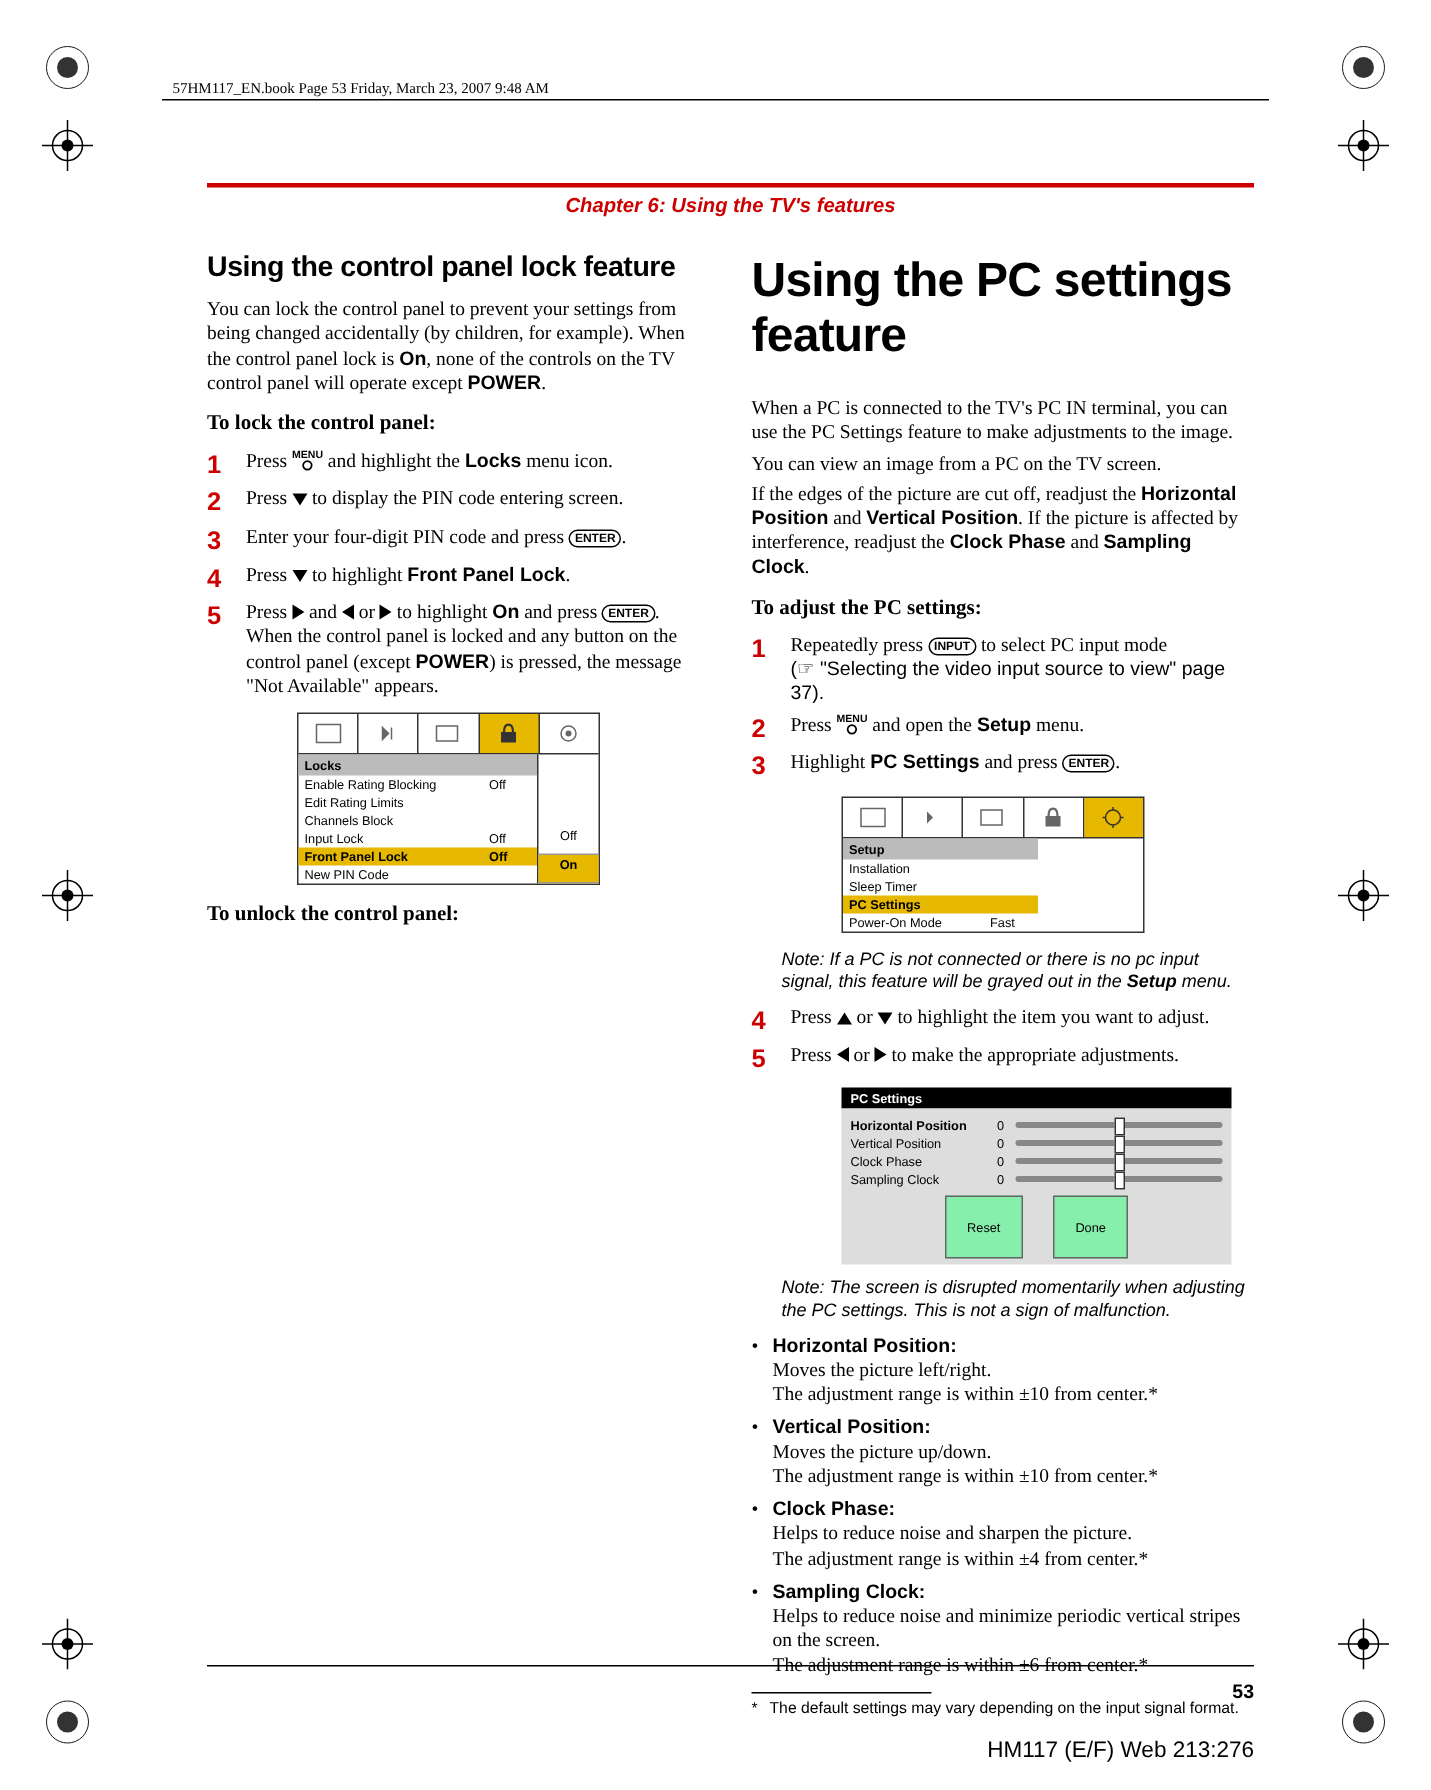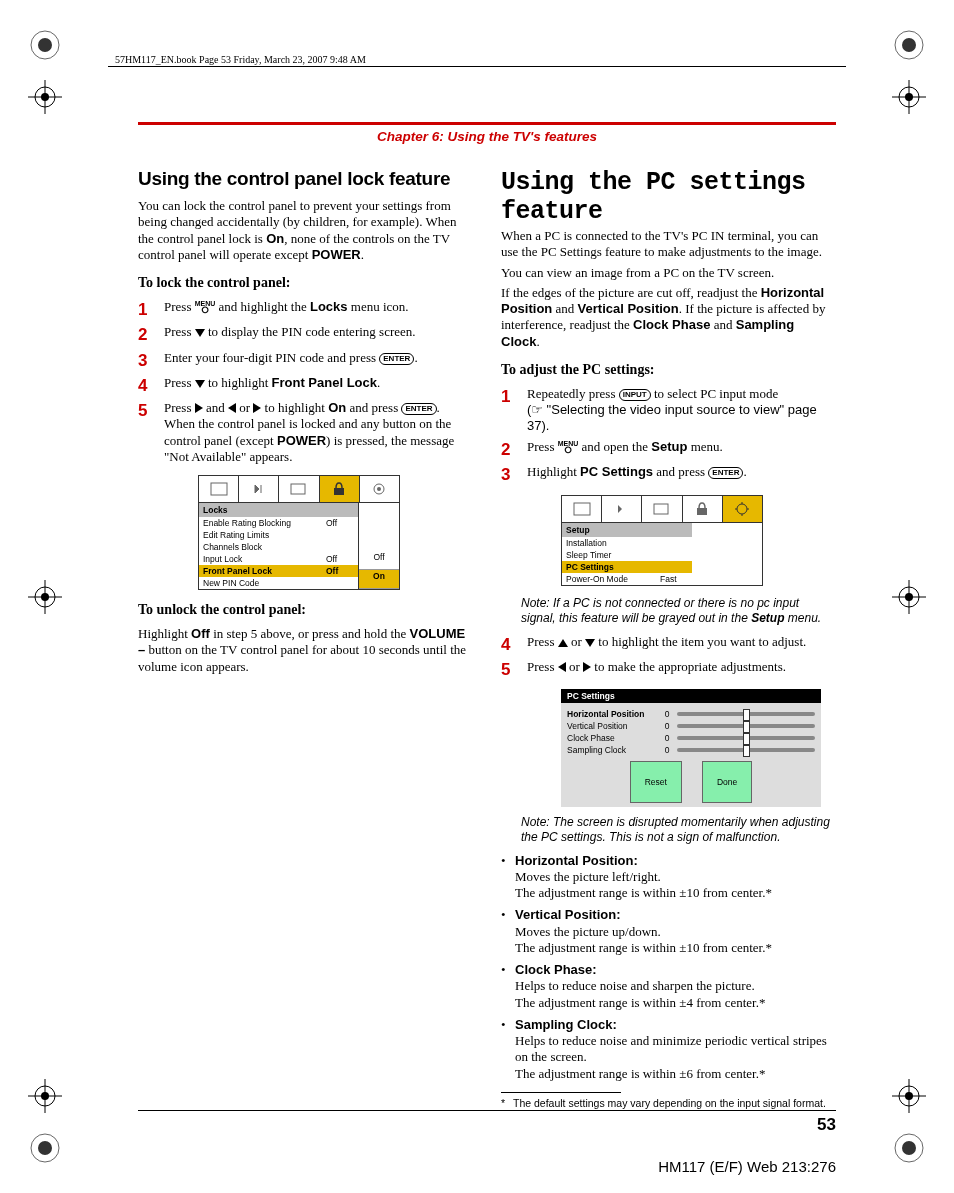--- a/index.html
+++ b/index.html
@@ -71,24 +71,24 @@
   }
   .columns {
     display: flex;
     gap: 28px;
   }
   .col {
     flex: 1;
     min-width: 0;
   }
   h1.major {
-    font-family: Liberation Mono, monospace;
+    font-family: Liberation Sans, sans-serif;
     font-weight: 900;
-    font-size: 25px;
-    margin: 0 0 2px 0;
+    font-size: 32px;
+    margin: 0 0 22px 0;
     letter-spacing: -0.5px;
   }
   h2.minor {
     font-family: Arial, sans-serif;
     font-weight: 900;
     font-size: 19px;
     margin: 0 0 8px 0;
     letter-spacing: -0.3px;
   }
   p { margin: 0 0 4px 0; line-height: 1.25; }
@@ -265,21 +265,21 @@
     font-size: 10.5px;
     display:flex;
   }
   .footnote .ast { width:12px;}
   .page-num {
     position:absolute;
     right:0;
     bottom:-2px;
     font-family: Arial, sans-serif;
     font-weight:900;
-    font-size:17px;
+    font-size:13px;
   }
   .bottom-rule {
     position:absolute;
     left:0;right:0;
     bottom:22px;
     border-top:0.5px solid #000;
   }
   .footer-code {
     position:absolute;
     bottom:-42px;
@@ -437,23 +437,20 @@
             </div>
             <div class="right">
               <div style="flex:3"></div>
               <div class="cell">Off</div>
               <div class="cell hl">On</div>
             </div>
           </div>
         </div>
 
         <div class="subhead">To unlock the control panel:</div>
-        <p>
-          <span>Highlight </span><span class="sans-b">Off</span><span> in step 5 above, or press and hold the </span><span class="sans-b">VOLUME –</span><span> button on the TV control panel for about 10 seconds until the volume icon appears.</span>
-        </p>
       </div>
 
       <div class="col">
         <h1 class="major">Using the PC settings feature</h1>
         <p>When a PC is connected to the TV's PC IN terminal, you can use the PC Settings feature to make adjustments to the image.</p>
         <p>You can view an image from a PC on the TV screen.</p>
         <p>
           <span>If the edges of the picture are cut off, readjust the </span><span class="sans-b">Horizontal Position</span><span> and </span><span class="sans-b">Vertical Position</span><span>. If the picture is affected by interference, readjust the </span><span class="sans-b">Clock Phase</span><span> and </span><span class="sans-b">Sampling Clock</span><span>.</span>
         </p>
         <div class="subhead">To adjust the PC settings:</div>

